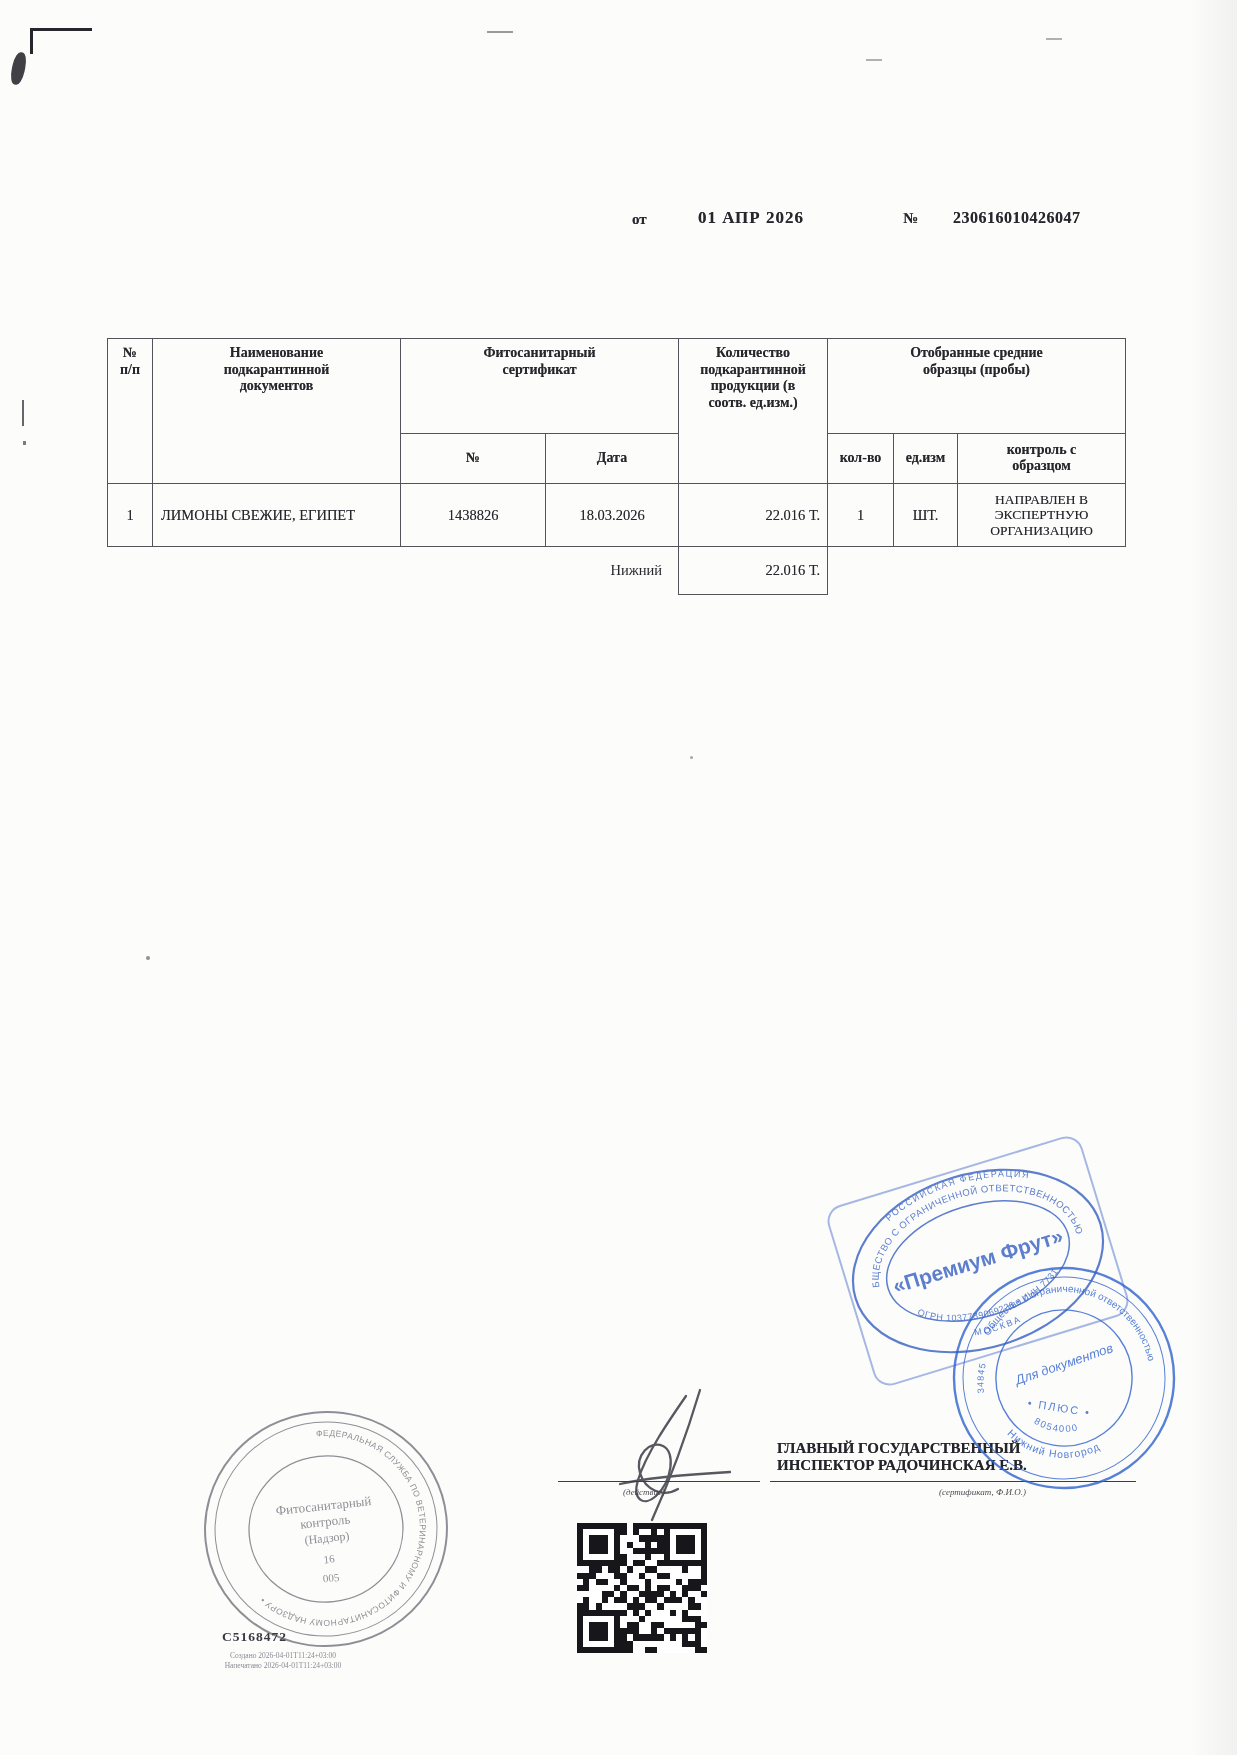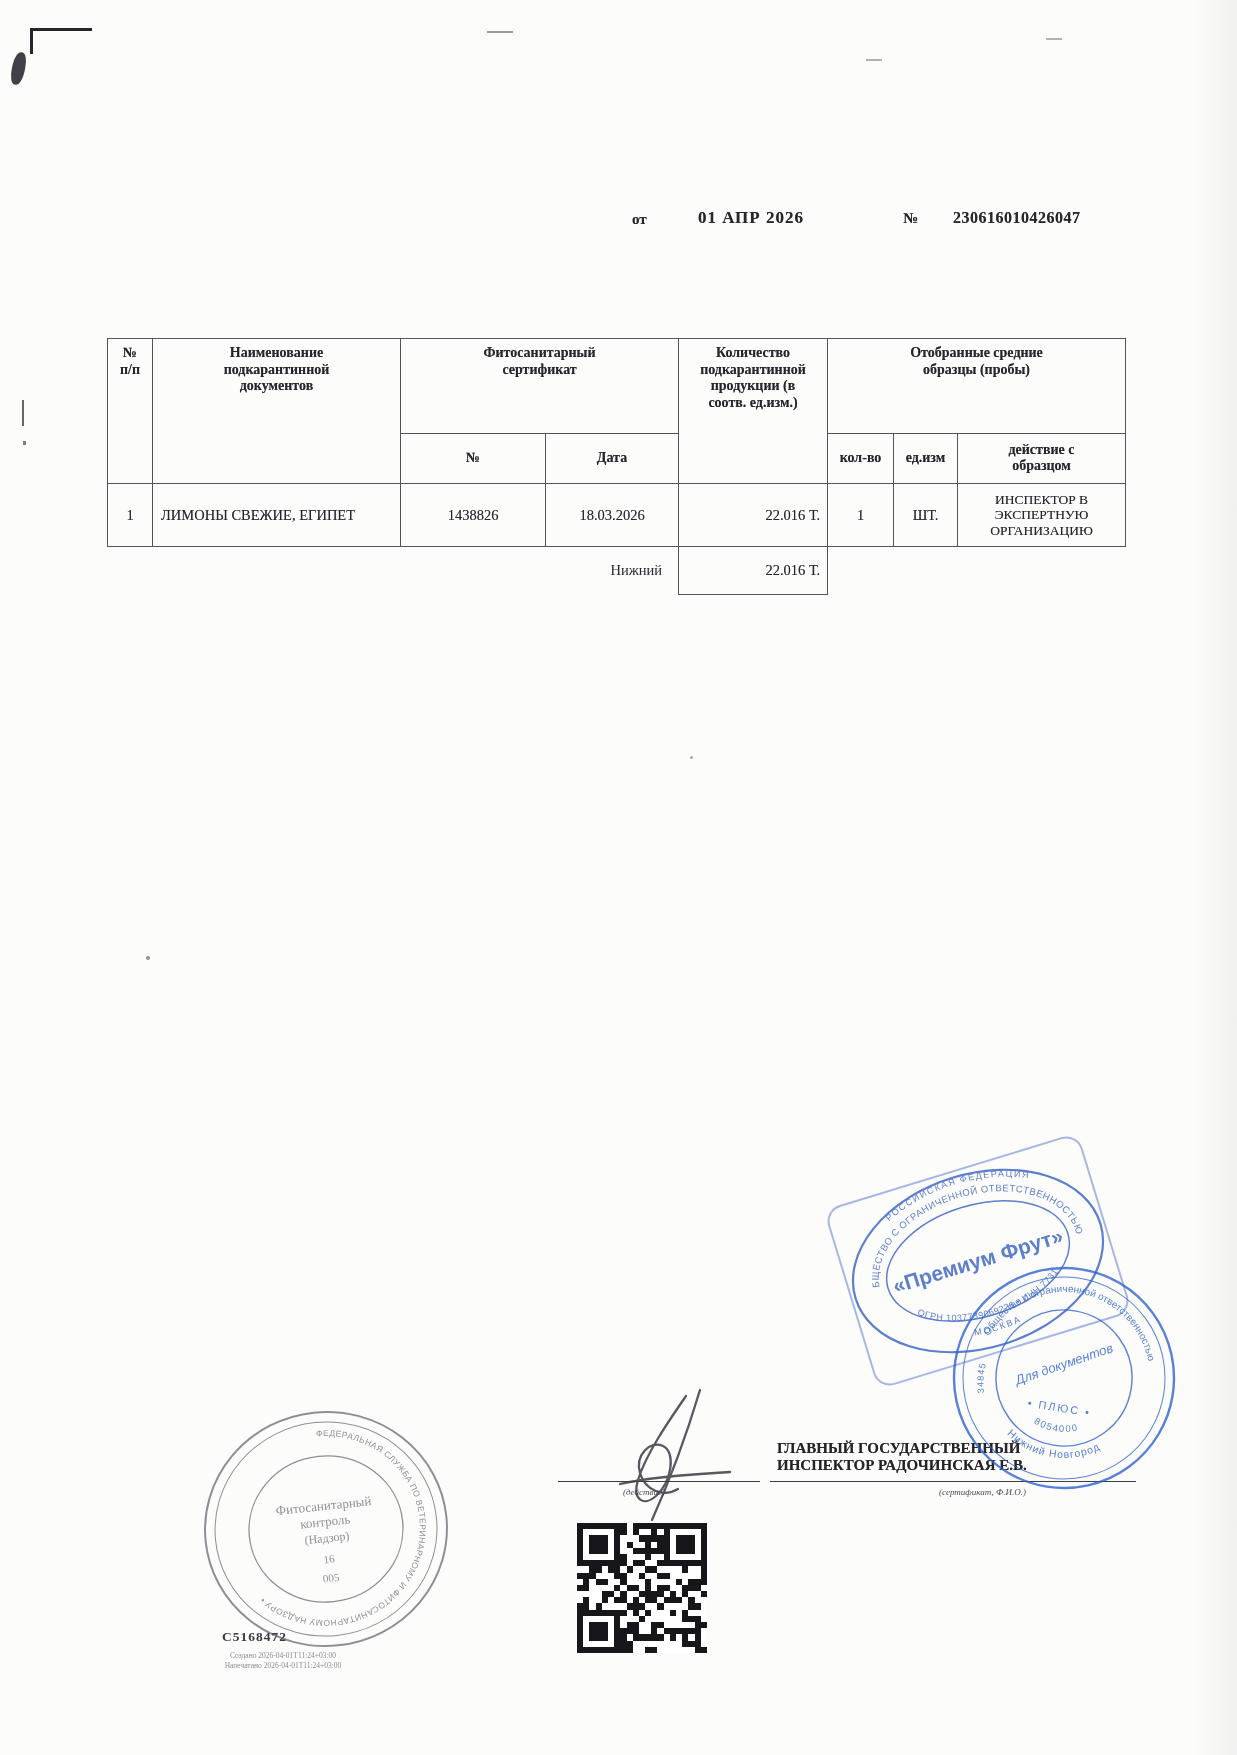--- a/index.html
+++ b/index.html
@@ -98,32 +98,32 @@
 продукции (в
 соотв. ед.изм.)</td>
       <td class="th" colspan="3" data-name="col-header-samples">Отобранные средние
 образцы (пробы)</td>
     </tr>
     <tr style="height:50px;">
       <td class="th sub" data-name="subcol-cert-number">№</td>
       <td class="th sub" data-name="subcol-cert-date">Дата</td>
       <td class="th sub" data-name="subcol-sample-qty">кол-во</td>
       <td class="th sub" data-name="subcol-sample-unit">ед.изм</td>
-      <td class="th sub" data-name="subcol-sample-action">действие с
+      <td class="th sub" data-name="subcol-sample-action">контроль с
 образцом</td>
     </tr>
     <tr style="height:63px;" data-name="table-row">
       <td class="data c" data-name="cell-row-number">1</td>
       <td class="data" style="padding-left:8px;" data-name="cell-product-name">ЛИМОНЫ СВЕЖИЕ, ЕГИПЕТ</td>
       <td class="data c" data-name="cell-cert-number">1438826</td>
       <td class="data c" data-name="cell-cert-date">18.03.2026</td>
       <td class="data r" data-name="cell-quantity">22.016 Т.</td>
       <td class="data c" data-name="cell-sample-qty">1</td>
       <td class="data c" data-name="cell-sample-unit">ШТ.</td>
-      <td class="data action" data-name="cell-sample-action">ИНСПЕКТОР В
+      <td class="data action" data-name="cell-sample-action">НАПРАВЛЕН В
 ЭКСПЕРТНУЮ
 ОРГАНИЗАЦИЮ</td>
     </tr>
     <tr style="height:48px;" data-name="total-row">
       <td class="nb" colspan="2"></td>
       <td class="totlabel" colspan="2" data-name="total-label">Нижний</td>
       <td class="data r" data-name="total-value">22.016 Т.</td>
       <td class="nb" colspan="3"></td>
     </tr>
   </tbody>

